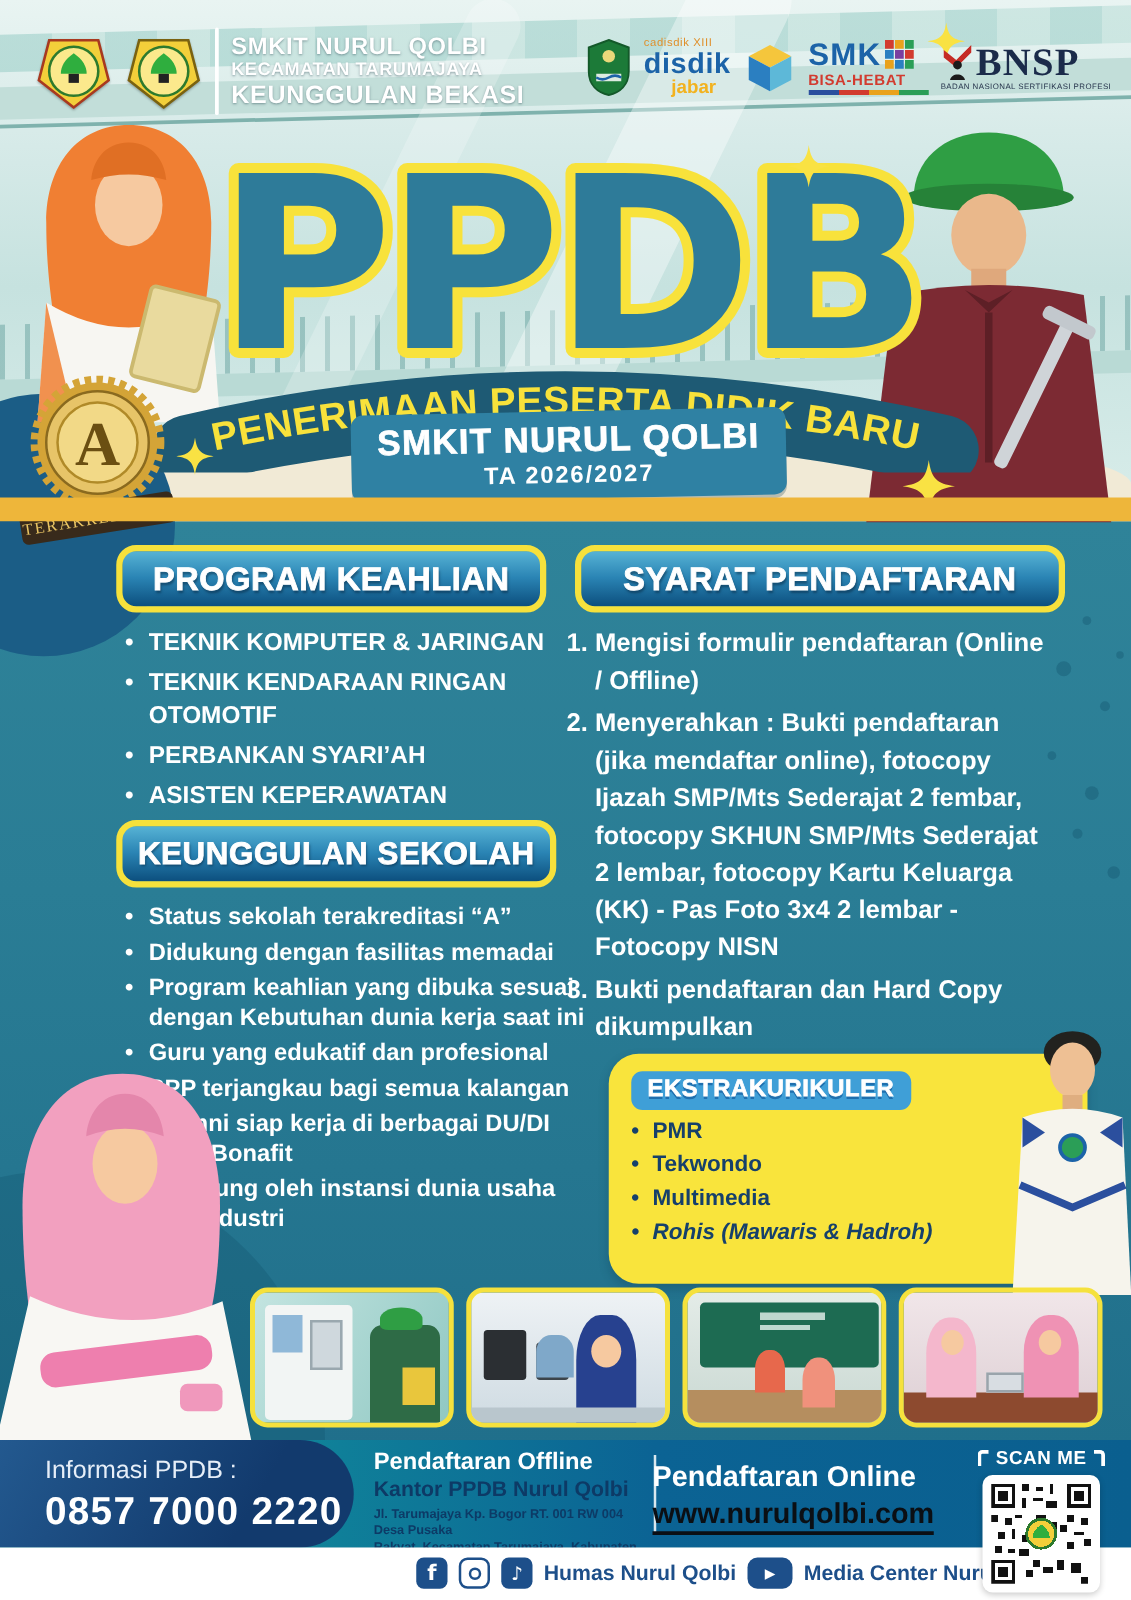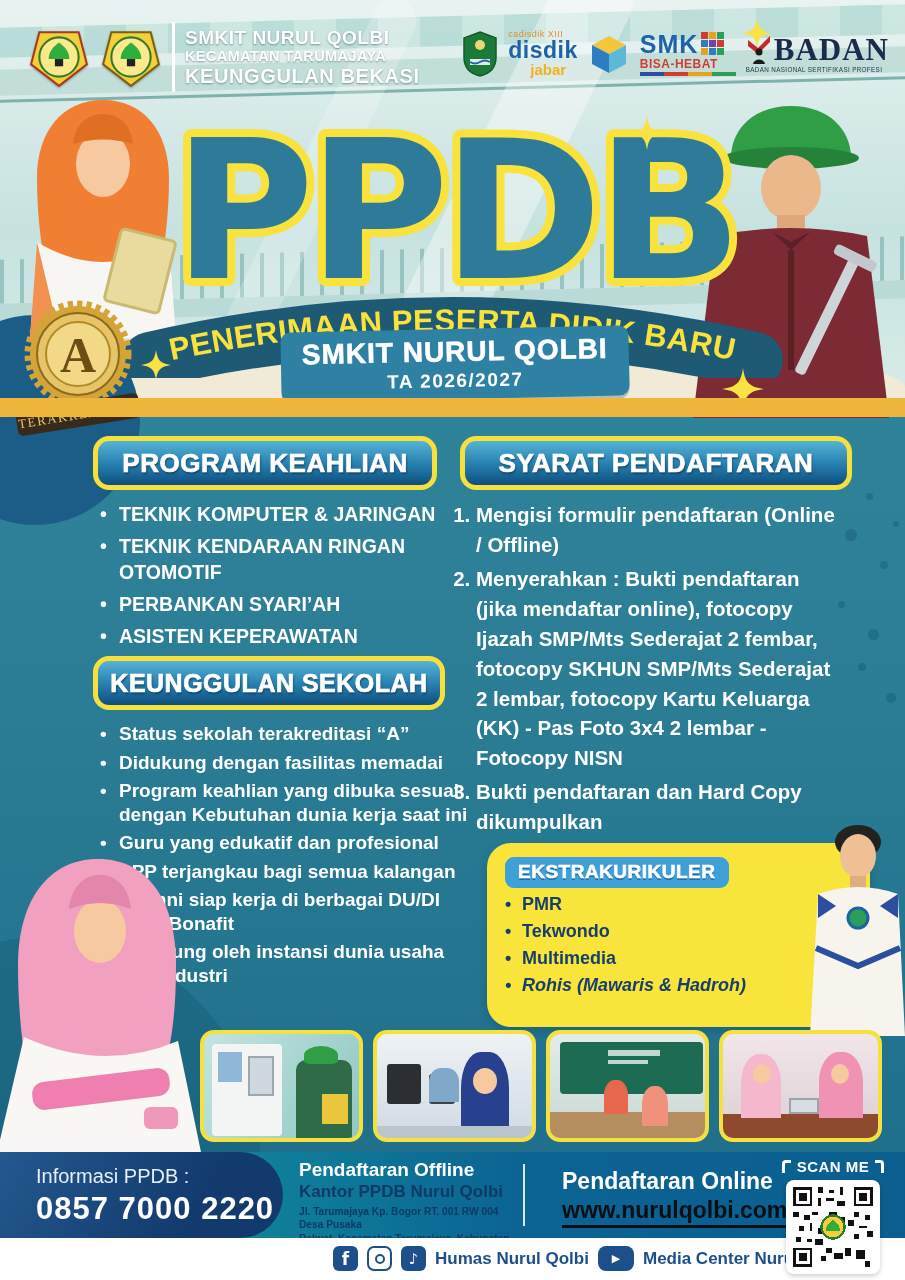--- a/index.html
+++ b/index.html
@@ -104,21 +104,21 @@
     background:linear-gradient(90deg,#14a18e 0%,#0f7f99 30%,#0b6394 58%,#0a5f8f 100%);}
   .foot-blob{position:absolute;left:0;top:0;width:283px;height:86px;border-radius:0 46px 46px 0;
     background:linear-gradient(120deg,#23598f 0%,#123a6d 70%);padding:13px 0 0 36px;}
   .foot-info{color:#e6eef8;font-size:20px;}
   .foot-phone{color:#fff;font-size:31px;font-weight:900;letter-spacing:1px;margin-top:3px;}
   .foot-off{position:absolute;left:299px;top:7px;width:222px;}
   .foot-off .t{color:#fff;font-size:19px;font-weight:900;}
   .foot-off .o{color:#0d3a66;font-size:17px;font-weight:900;margin-top:1px;}
   .foot-off .a{color:#0d3a66;font-size:10.2px;line-height:1.3;margin-top:3px;font-weight:bold;}
   .foot-div{position:absolute;left:523px;top:12px;width:2px;height:62px;background:rgba(255,255,255,.85);}
-  .foot-on{position:absolute;left:562px;top:16px;}
+  .foot-on{position:absolute;left:522px;top:16px;}
   .foot-on .t{color:#fff;font-size:23px;font-weight:900;}
   .foot-on .u{display:inline-block;color:#0b0f14;font-size:23px;font-weight:900;
     border-bottom:3px solid #0b0f14;padding-bottom:1px;margin-top:2px;}
   .scanme{position:absolute;left:778px;top:6px;width:110px;text-align:center;color:#fff;
     font-size:15px;font-weight:900;letter-spacing:.5px;display:flex;align-items:center;justify-content:center;gap:6px;}
   .brkt{width:9px;height:13px;}
   .brkt.l{border-left:3px solid #fff;border-top:3px solid #fff;border-radius:4px 0 0 0;}
   .brkt.r{border-right:3px solid #fff;border-top:3px solid #fff;border-radius:0 4px 0 0;}
   .qr-box{position:absolute;left:786px;top:1180px;width:94px;height:94px;background:#fff;border-radius:8px;
     z-index:12;display:flex;align-items:center;justify-content:center;box-shadow:0 2px 5px rgba(0,0,0,.2);}
@@ -218,21 +218,21 @@
       <span class="smk-sub">BISA-HEBAT</span>
       <span class="smk-bar"></span>
     </div>
     <div class="bnsp">
       <div class="bnsp-row">
         <svg width="26" height="30" viewBox="0 0 26 30">
           <path d="M2 6 L12 14 L24 2 L24 8 L12 20 L2 12 Z" fill="#c52b24"></path>
           <circle cx="13" cy="18" r="3.5" fill="#1b1b1b"></circle>
           <path d="M7 30 C8 24 18 24 19 30 Z" fill="#1b1b1b"></path>
         </svg>
-        <span class="bnsp-main">BADAN</span>
+        <span class="bnsp-main">BNSP</span>
       </div>
       <span class="bnsp-sub">BADAN NASIONAL SERTIFIKASI PROFESI</span>
     </div>
   </div>
 
   <svg class="person" style="left:8px;top:92px;z-index:6;" width="190" height="246" viewBox="0 0 190 246">
     <path d="M95 8 C136 8 161 40 161 86 C161 140 152 172 150 204 L40 204 C38 172 29 140 29 86 C29 40 54 8 95 8 Z" fill="#f07f33"></path>
     <ellipse cx="95" cy="72" rx="27" ry="33" fill="#f6c9a0"></ellipse>
     <path d="M95 22 C115 22 124 38 125 52 C105 46 85 46 65 52 C66 38 75 22 95 22 Z" fill="#e06f24"></path>
     <path d="M29 150 Q95 190 161 150 L168 246 L22 246 Z" fill="#f7f6f2"></path>

